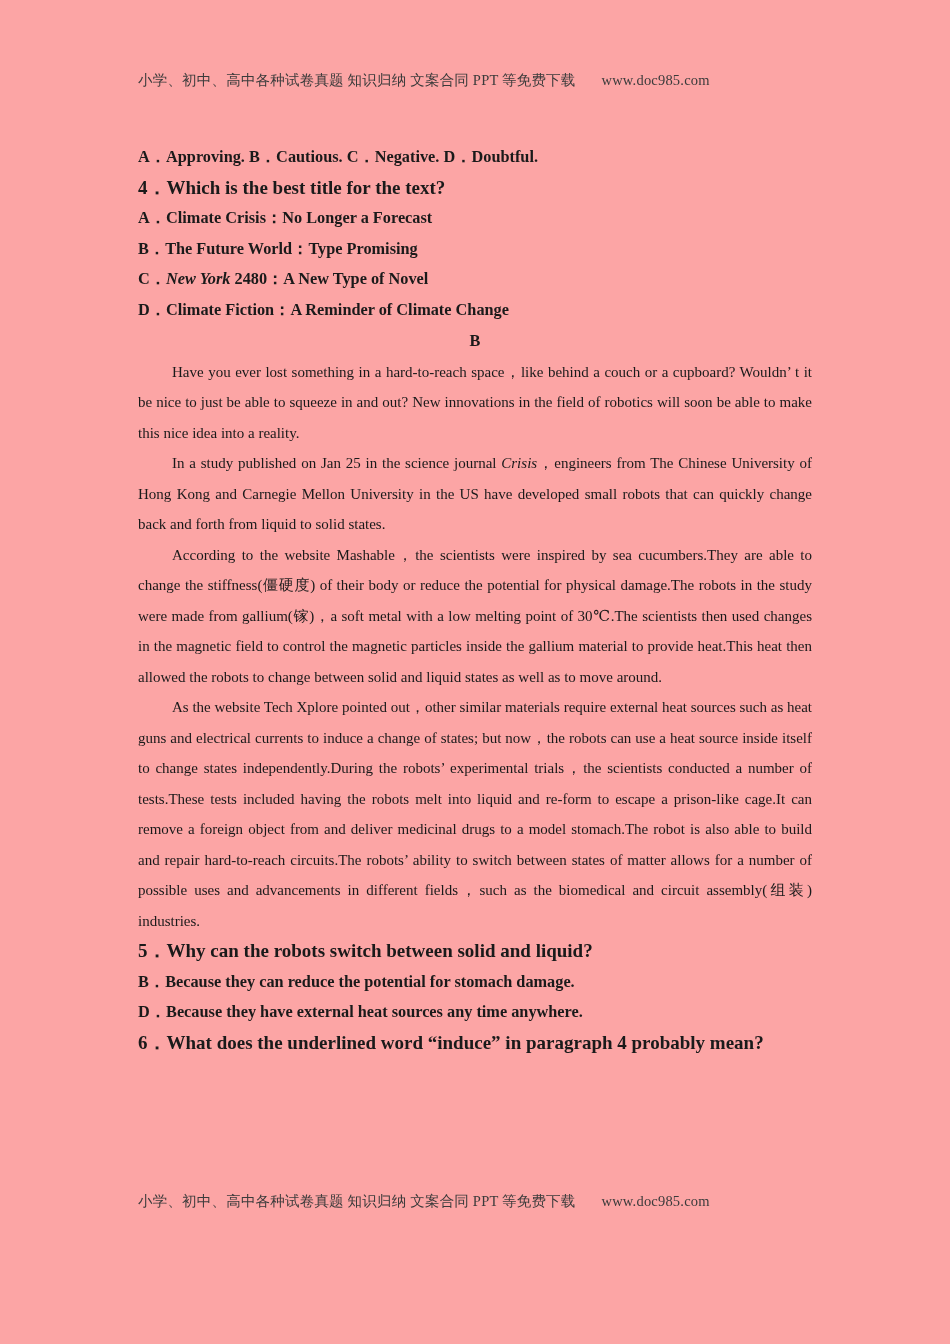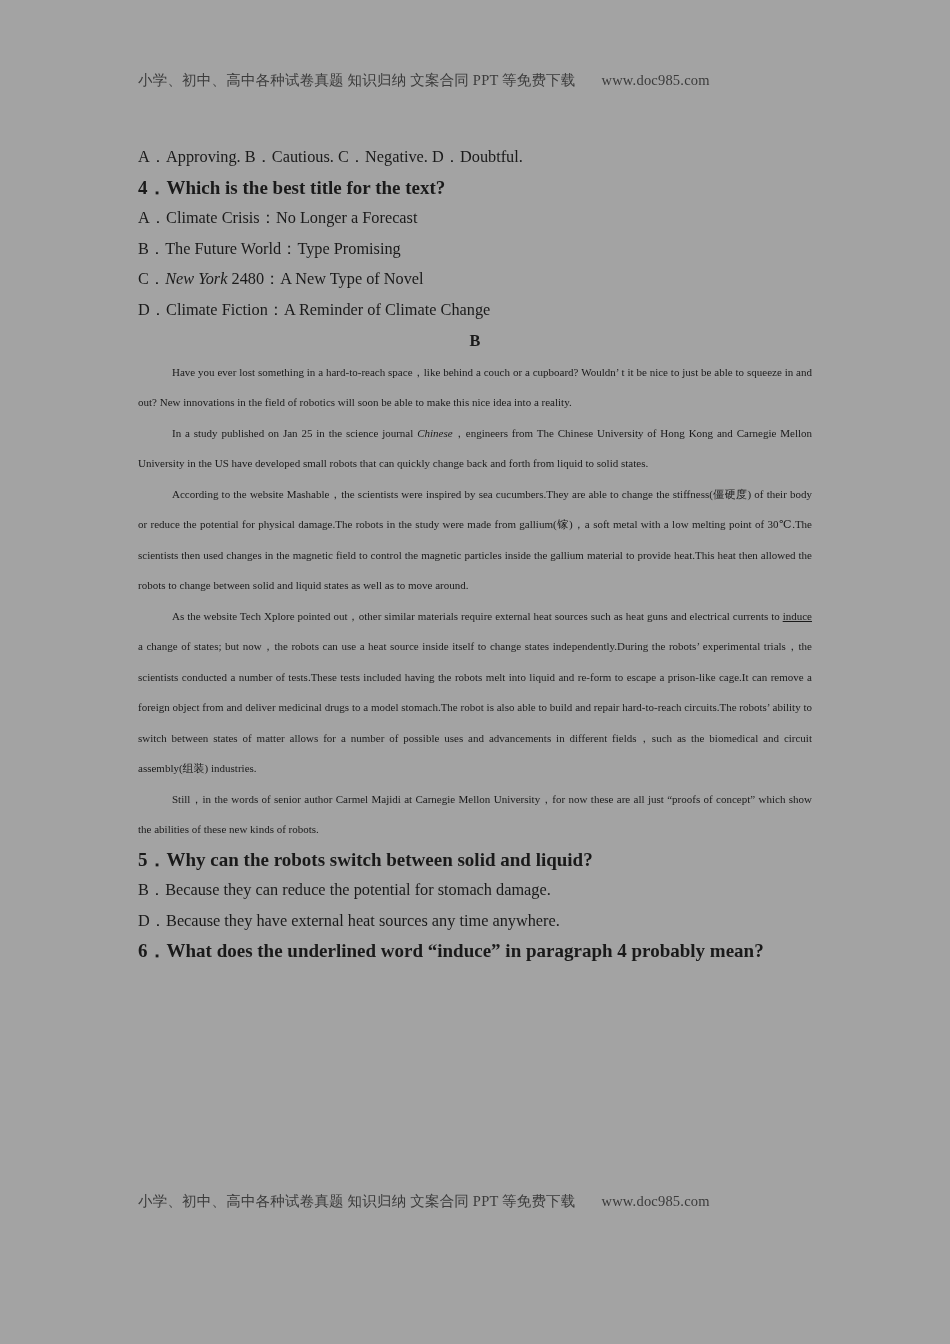--- a/index.html
+++ b/index.html
@@ -14,21 +14,21 @@
     font-family: "Liberation Serif", "DejaVu Serif", serif;
     color: #1a1a1a;
     overflow: hidden;
   }
 
   .page {
     position: absolute;
     left: 0; top: 0;
     width: 950px;
     height: 1344px;
-    background: #a3a3a3;
+    background: #fca5a5;
   }
 
   
   .watermark {
     position: absolute;
     left: 138px;
     width: 674px;
     font-size: 14.5px;
     color: #3b3b3b;
     letter-spacing: 0.2px;
@@ -47,48 +47,49 @@
     position: absolute;
     left: 138px;
     top: 142px;
     width: 674px;
   }
 
   .opt {
     font-size: 16.3px;
     line-height: 30.5px;
     white-space: nowrap;
+    font-weight: bold;
   }
 
   .qline {
     font-weight: bold;
     font-size: 19px;
     line-height: 30.5px;
   }
 
   .section-letter {
     text-align: center;
     font-weight: bold;
     font-size: 16.3px;
     line-height: 30.5px;
     margin-top: 1px;
   }
 
   p.para {
     margin: 0;
-    font-size: 11px;
+    font-size: 15px;
     line-height: 30.5px;
     text-align: justify;
     text-align-last: left;
     text-indent: 34px;
     hyphens: none;
   }
 
   .ital { font-style: italic; }
-  .udl { text-decoration: underline; }
+  .udl { }
 </style>
 </head>
 <body>
 
 <div class="page">
 
   <div class="watermark" id="wm-top">
     <span class="wm-cn">小学、初中、高中各种试卷真题 知识归纳 文案合同 PPT 等免费下载</span><span class="wm-url">www.doc985.com</span>
   </div>
 
@@ -103,27 +104,26 @@
     <div class="opt"><span>B．</span><span>The Future World：Type Promising</span></div>
 
     <div class="opt"><span>C．</span><span class="ital">New York</span><span> 2480：A New Type of Novel</span></div>
 
     <div class="opt"><span>D．</span><span>Climate Fiction：A Reminder of Climate Change</span></div>
 
     <div class="section-letter">B</div>
 
     <p class="para">Have you ever lost something in a hard-to-reach space，like behind a couch or a cupboard? Wouldn’ t it be nice to just be able to squeeze in and out? New innovations in the field of robotics will soon be able to make this nice idea into a reality.</p>
 
-    <p class="para"><span>In a study published on Jan 25 in the science journal </span><span class="ital">Chinese</span><span>，engineers from The Chinese University of Hong Kong and Carnegie Mellon University in the US have developed small robots that can quickly change back and forth from liquid to solid states.</span></p>
+    <p class="para"><span>In a study published on Jan 25 in the science journal </span><span class="ital">Crisis</span><span>，engineers from The Chinese University of Hong Kong and Carnegie Mellon University in the US have developed small robots that can quickly change back and forth from liquid to solid states.</span></p>
 
     <p class="para">According to the website Mashable，the scientists were inspired by sea cucumbers.They are able to change the stiffness(僵硬度) of their body or reduce the potential for physical damage.The robots in the study were made from gallium(镓)，a soft metal with a low melting point of 30℃.The scientists then used changes in the magnetic field to control the magnetic particles inside the gallium material to provide heat.This heat then allowed the robots to change between solid and liquid states as well as to move around.</p>
 
     <p class="para"><span>As the website Tech Xplore pointed out，other similar materials require external heat sources such as heat guns and electrical currents to </span><span class="udl">induce</span><span> a change of states; but now，the robots can use a heat source inside itself to change states independently.During the robots’ experimental trials，the scientists conducted a number of tests.These tests included having the robots melt into liquid and re-form to escape a prison-like cage.It can remove a foreign object from and deliver medicinal drugs to a model stomach.The robot is also able to build and repair hard-to-reach circuits.The robots’ ability to switch between states of matter allows for a number of possible uses and advancements in different fields，such as the biomedical and circuit assembly(组装) industries.</span></p>
 
-    <p class="para">Still，in the words of senior author Carmel Majidi at Carnegie Mellon University，for now these are all just “proofs of concept” which show the abilities of these new kinds of robots.</p>
 
     <div class="qline">5．Why can the robots switch between solid and liquid?</div>
     <div class="opt">B．Because they can reduce the potential for stomach damage.</div>
     <div class="opt">D．Because they have external heat sources any time anywhere.</div>
 
     <div class="qline">6．What does the underlined word “induce” in paragraph 4 probably mean?</div>
 
   </div>
 
   <div class="watermark" id="wm-bottom">

